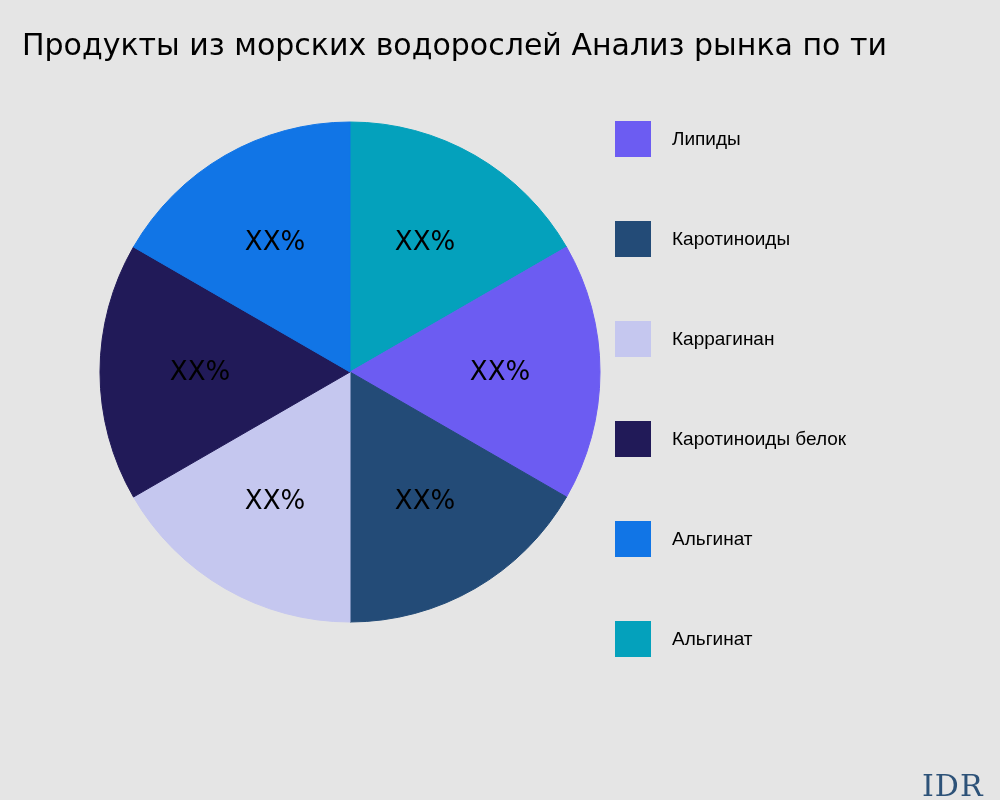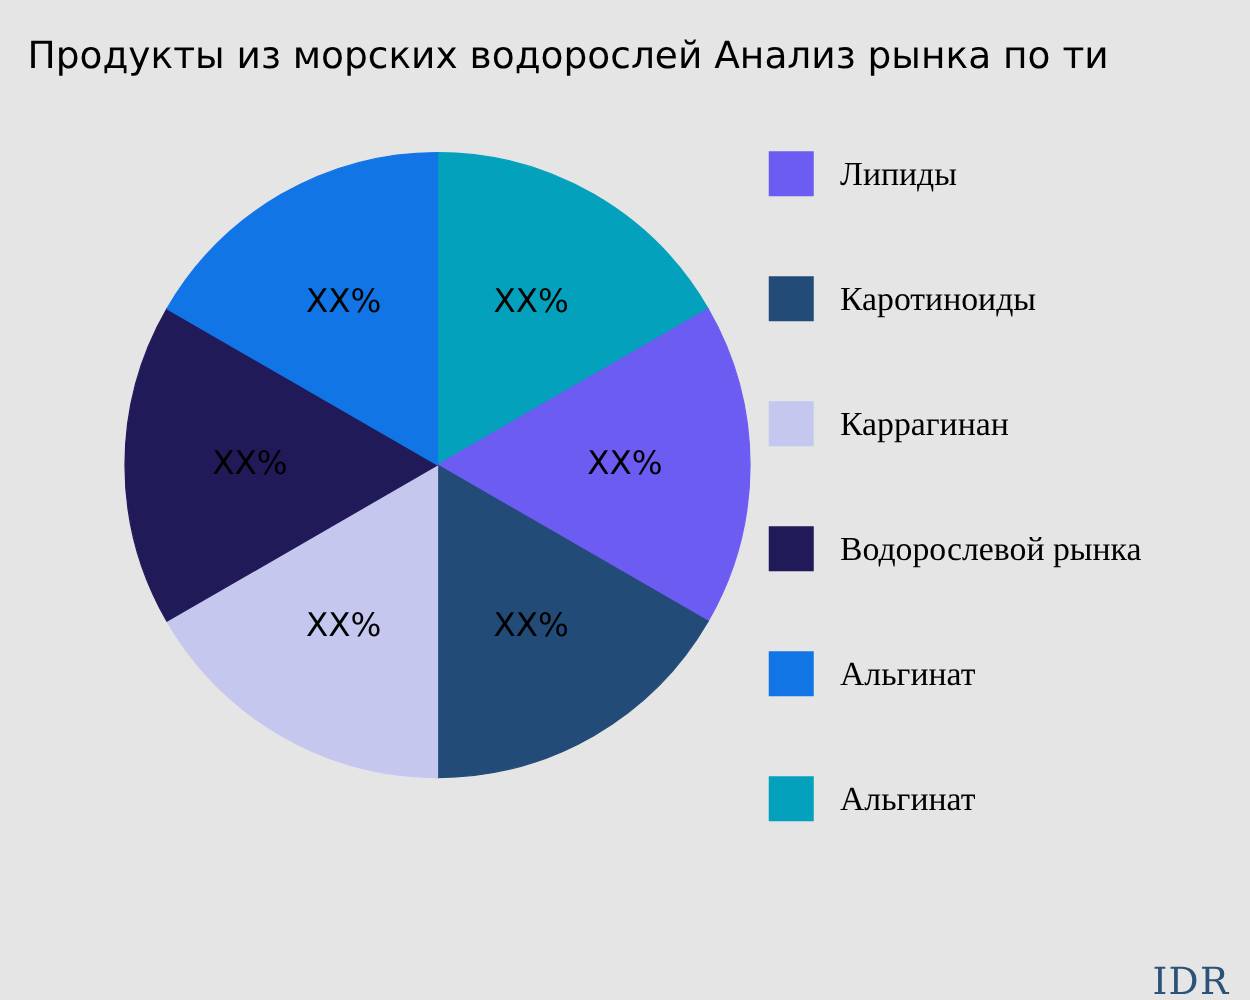--- a/index.html
+++ b/index.html
@@ -77,22 +77,22 @@
     left: 0;
     top: 0;
     width: 36px;
     height: 36px;
   }
   .legend-label {
     position: absolute;
     left: 57px;
     top: -3px;
     white-space: nowrap;
-    font-family: Liberation Serif, serif;
-    font-size: 27px;
+    font-family: Liberation Sans, sans-serif;
+    font-size: 19px;
     color: #000000;
     line-height: 42px;
   }
 
   
   #watermark {
     position: absolute;
     left: 922px;
     top: 752px;
     white-space: nowrap;
@@ -139,21 +139,21 @@
       <div class="legend-row">
         <span class="legend-swatch" style="background: rgb(35, 75, 119);"></span>
         <span class="legend-label">Каротиноиды</span>
       </div>
       <div class="legend-row">
         <span class="legend-swatch" style="background: rgb(197, 199, 239);"></span>
         <span class="legend-label">Каррагинан</span>
       </div>
       <div class="legend-row">
         <span class="legend-swatch" style="background: rgb(33, 26, 88);"></span>
-        <span class="legend-label">Водорослевой рынка</span>
+        <span class="legend-label">Каротиноиды белок</span>
       </div>
       <div class="legend-row">
         <span class="legend-swatch" style="background: rgb(17, 117, 230);"></span>
         <span class="legend-label">Альгинат</span>
       </div>
       <div class="legend-row">
         <span class="legend-swatch" style="background: rgb(4, 161, 188);"></span>
         <span class="legend-label">Альгинат</span>
       </div>
     </div>

